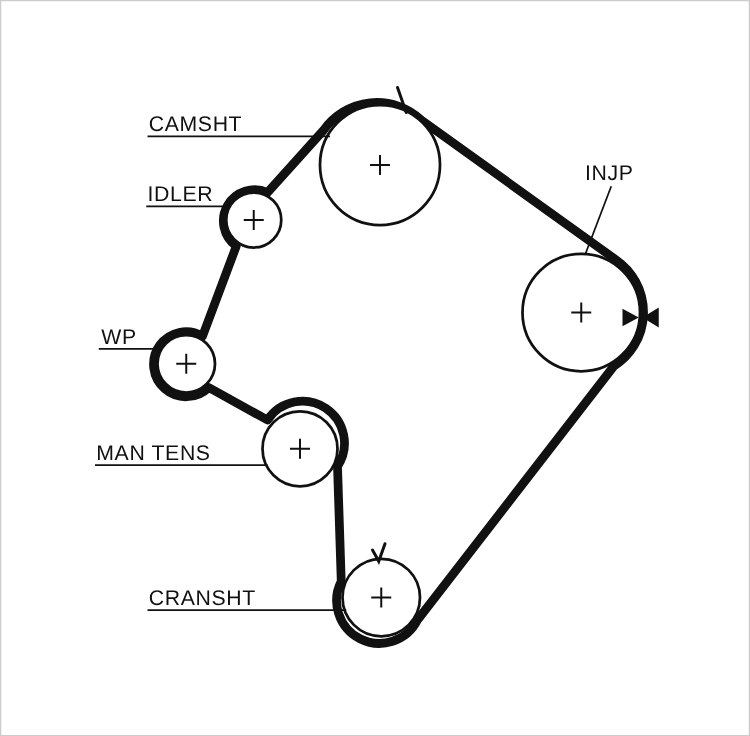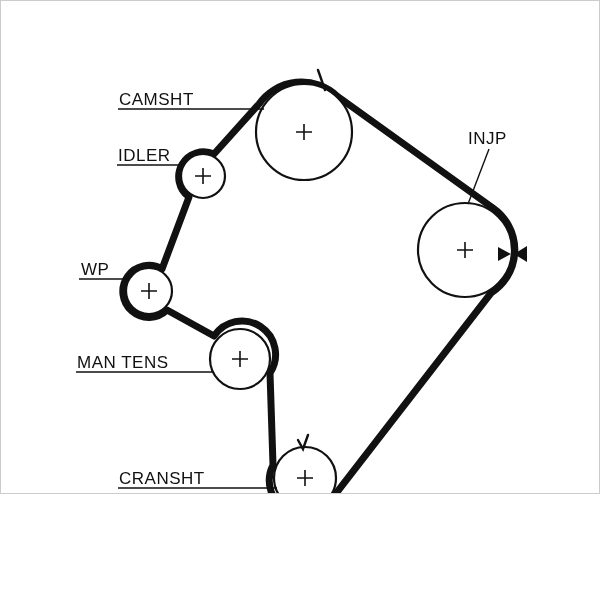--- a/index.html
+++ b/index.html
@@ -3,21 +3,21 @@
 <meta charset="utf-8">
 <style>
   html, body {
     margin: 0;
     padding: 0;
     background: #ffffff;
   }
   .stage {
     position: relative;
     width: 600px;
-    height: 494px;
+    height: 589px;
     box-sizing: border-box;
     border: 1px solid #cccccc;
     background: #ffffff;
     overflow: hidden;
   }
   svg { display: block; }
   .belt {
     fill: none;
     stroke: #111111;
     stroke-width: 7;

